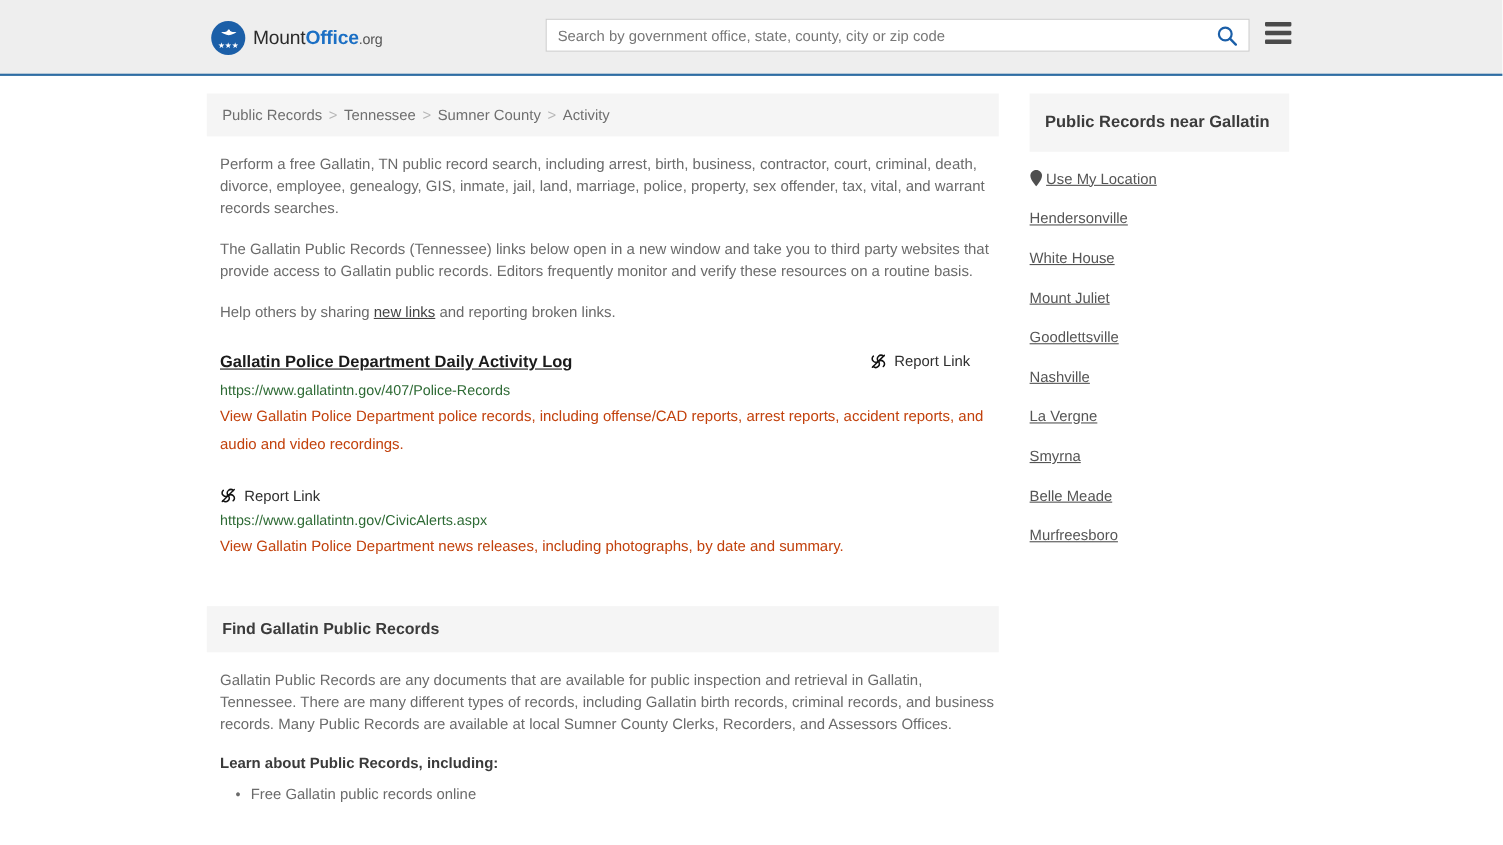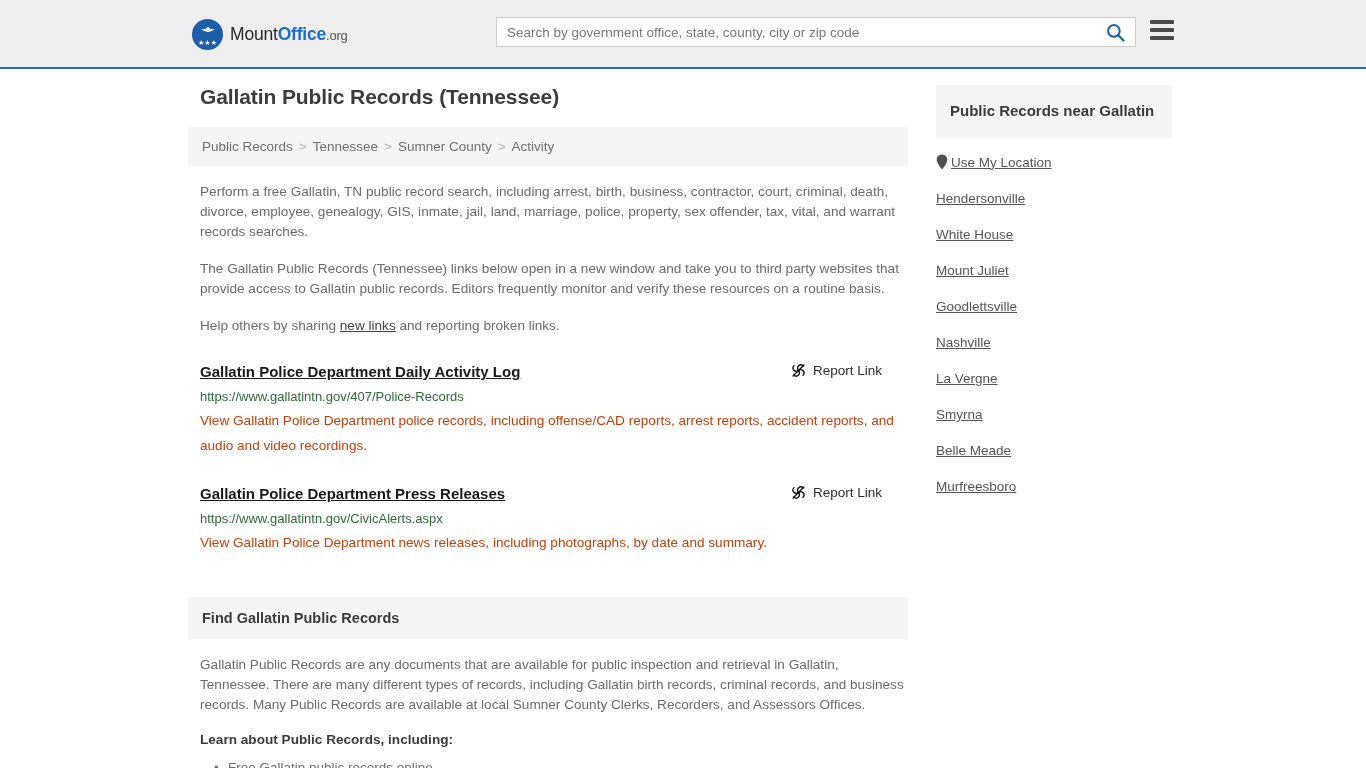--- a/index.html
+++ b/index.html
@@ -274,21 +274,20 @@
     <span></span>
     <span></span>
   </div>
 </div>
 
 <div class="page">
   <div class="container">
 
     <div class="main-col">
 
-      <h1 class="page-title">Gallatin Public Records (Tennessee)</h1>
 
       <div class="breadcrumb">
         <a>Public Records</a><span class="sep">&gt;</span><a>Tennessee</a><span class="sep">&gt;</span><a>Sumner County</a><span class="sep">&gt;</span><a>Activity</a>
       </div>
 
       <p class="para">Perform a free Gallatin, TN public record search, including arrest, birth, business, contractor, court, criminal, death, divorce, employee, genealogy, GIS, inmate, jail, land, marriage, police, property, sex offender, tax, vital, and warrant records searches.</p>
       <p class="para">The Gallatin Public Records (Tennessee) links below open in a new window and take you to third party websites that provide access to Gallatin public records. Editors frequently monitor and verify these resources on a routine basis.</p>
 
       <p class="para"><span>Help others by sharing </span><a>new links</a><span> and reporting broken links.</span></p>
 
@@ -305,21 +304,20 @@
             </svg>
             <span>Report Link</span>
           </div>
         </div>
         <div class="result-url">https://www.gallatintn.gov/407/Police-Records</div>
         <div class="result-desc">View Gallatin Police Department police records, including offense/CAD reports, arrest reports, accident reports, and audio and video recordings.</div>
       </div>
 
       <div class="result" style="margin-top:26px;">
         <div class="result-head">
-          <a class="result-title">Gallatin Police Department Press Releases</a>
           <div class="report-link">
             <svg width="15" height="15" viewBox="0 0 16 16">
               <path d="M3.2 3.0 C1.6 4.3 1.6 6.6 3.2 7.9 C4.6 9.1 6.6 9.1 8 7.9" stroke="#111" stroke-width="1.5" fill="none" stroke-linecap="round"></path>
               <path d="M12.8 13.0 C14.4 11.7 14.4 9.4 12.8 8.1 C11.4 6.9 9.4 6.9 8 8.1" stroke="#111" stroke-width="1.5" fill="none" stroke-linecap="round"></path>
               <path d="M3.0 12.9 C4.4 14.2 6.5 14.2 7.9 12.9 C9.4 11.6 9.4 9.4 7.9 8.1" stroke="#111" stroke-width="1.5" fill="none" stroke-linecap="round"></path>
               <path d="M13.0 3.1 C11.6 1.8 9.5 1.8 8.1 3.1 C6.6 4.4 6.6 6.6 8.1 7.9" stroke="#111" stroke-width="1.5" fill="none" stroke-linecap="round"></path>
               <line x1="2.2" y1="13.8" x2="13.8" y2="2.2" stroke="#111" stroke-width="1.4" stroke-linecap="round"></line>
             </svg>
             <span>Report Link</span>
           </div>

